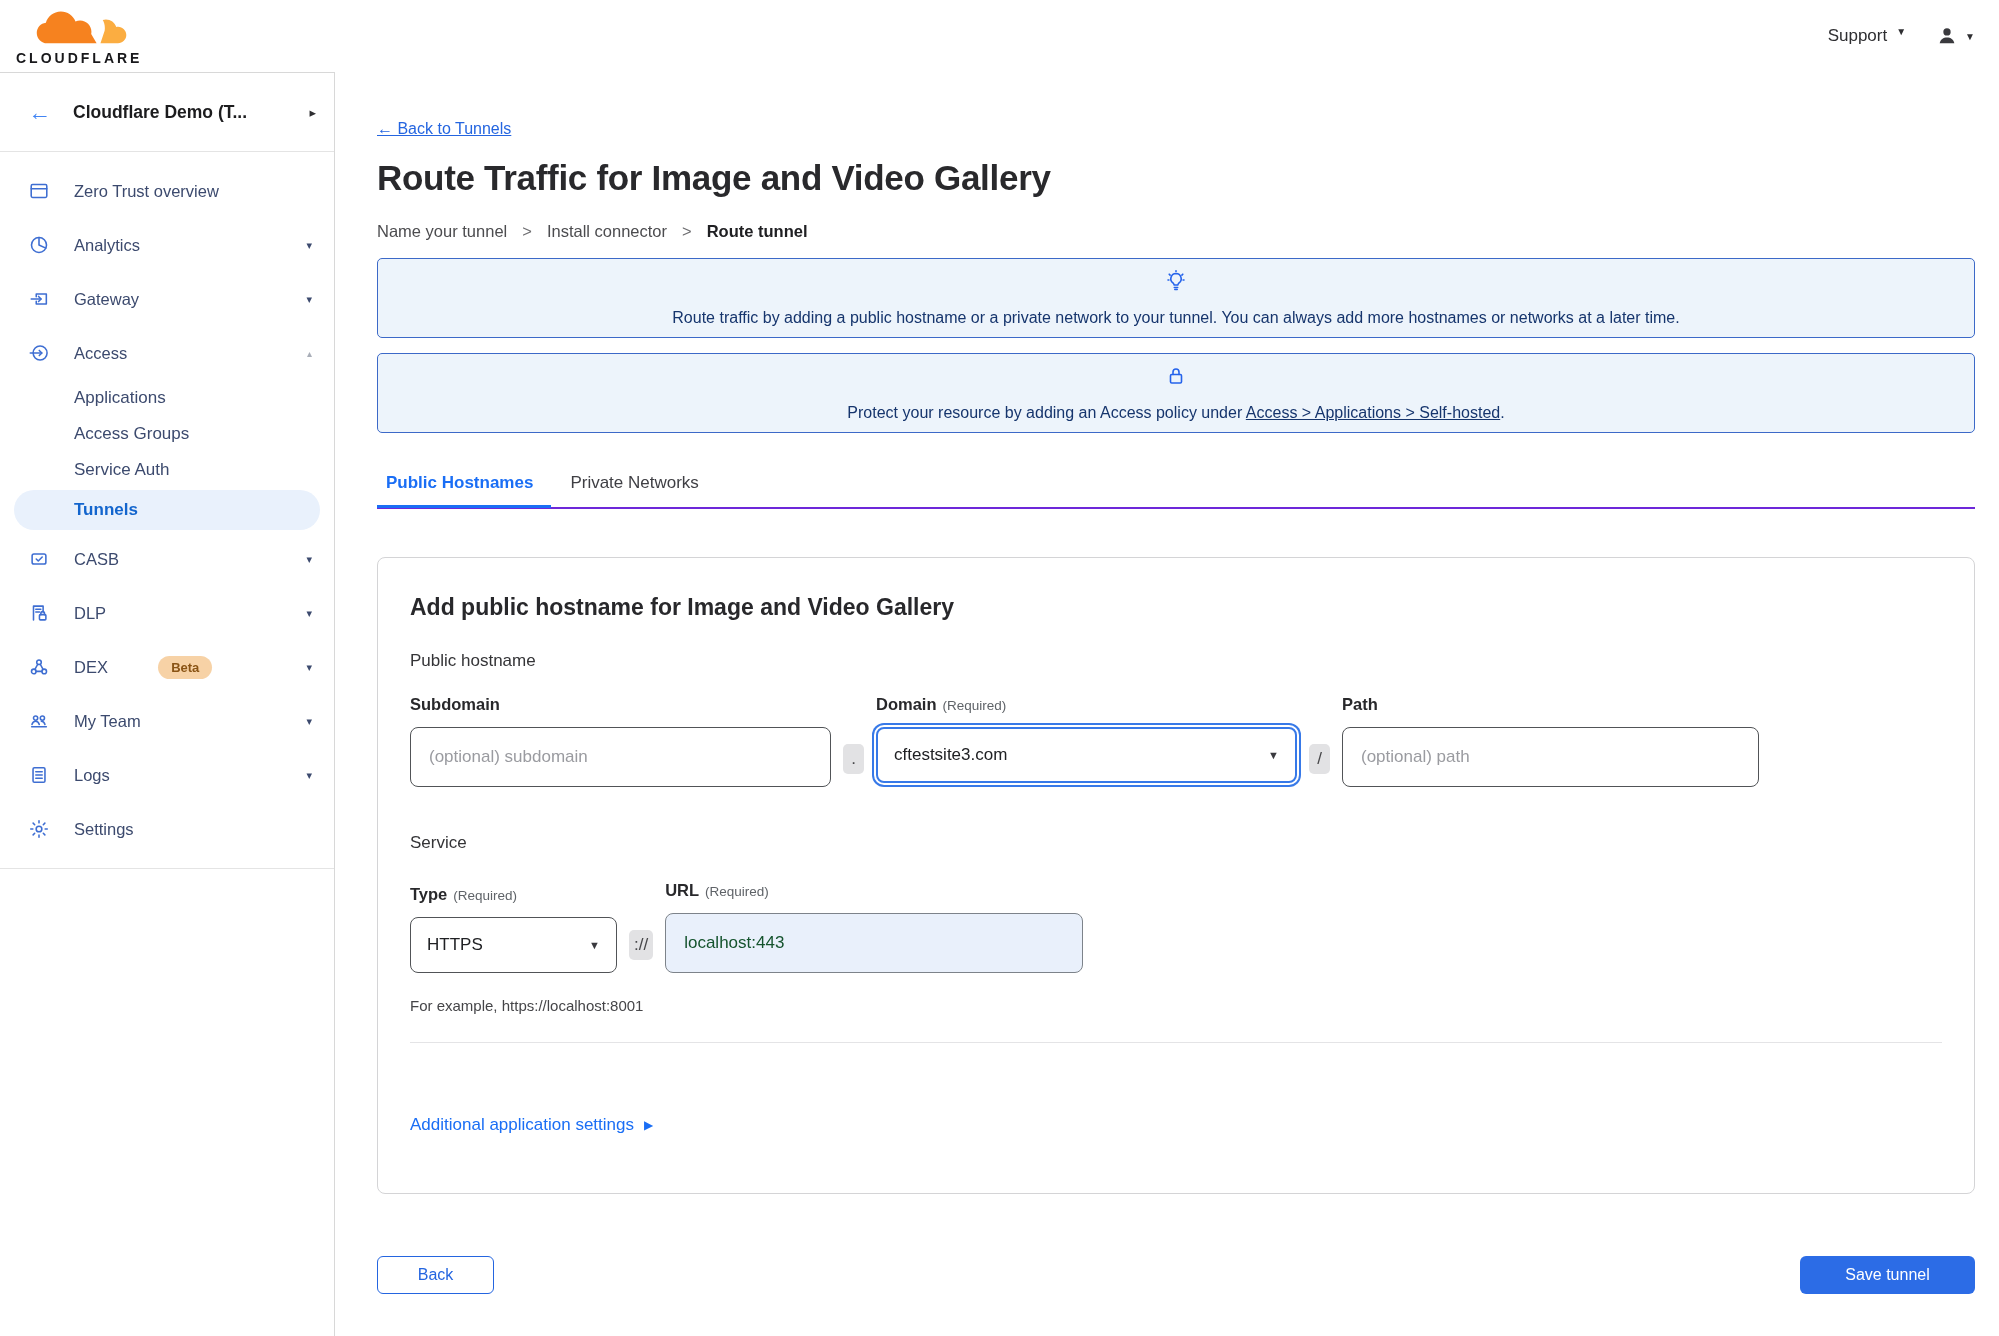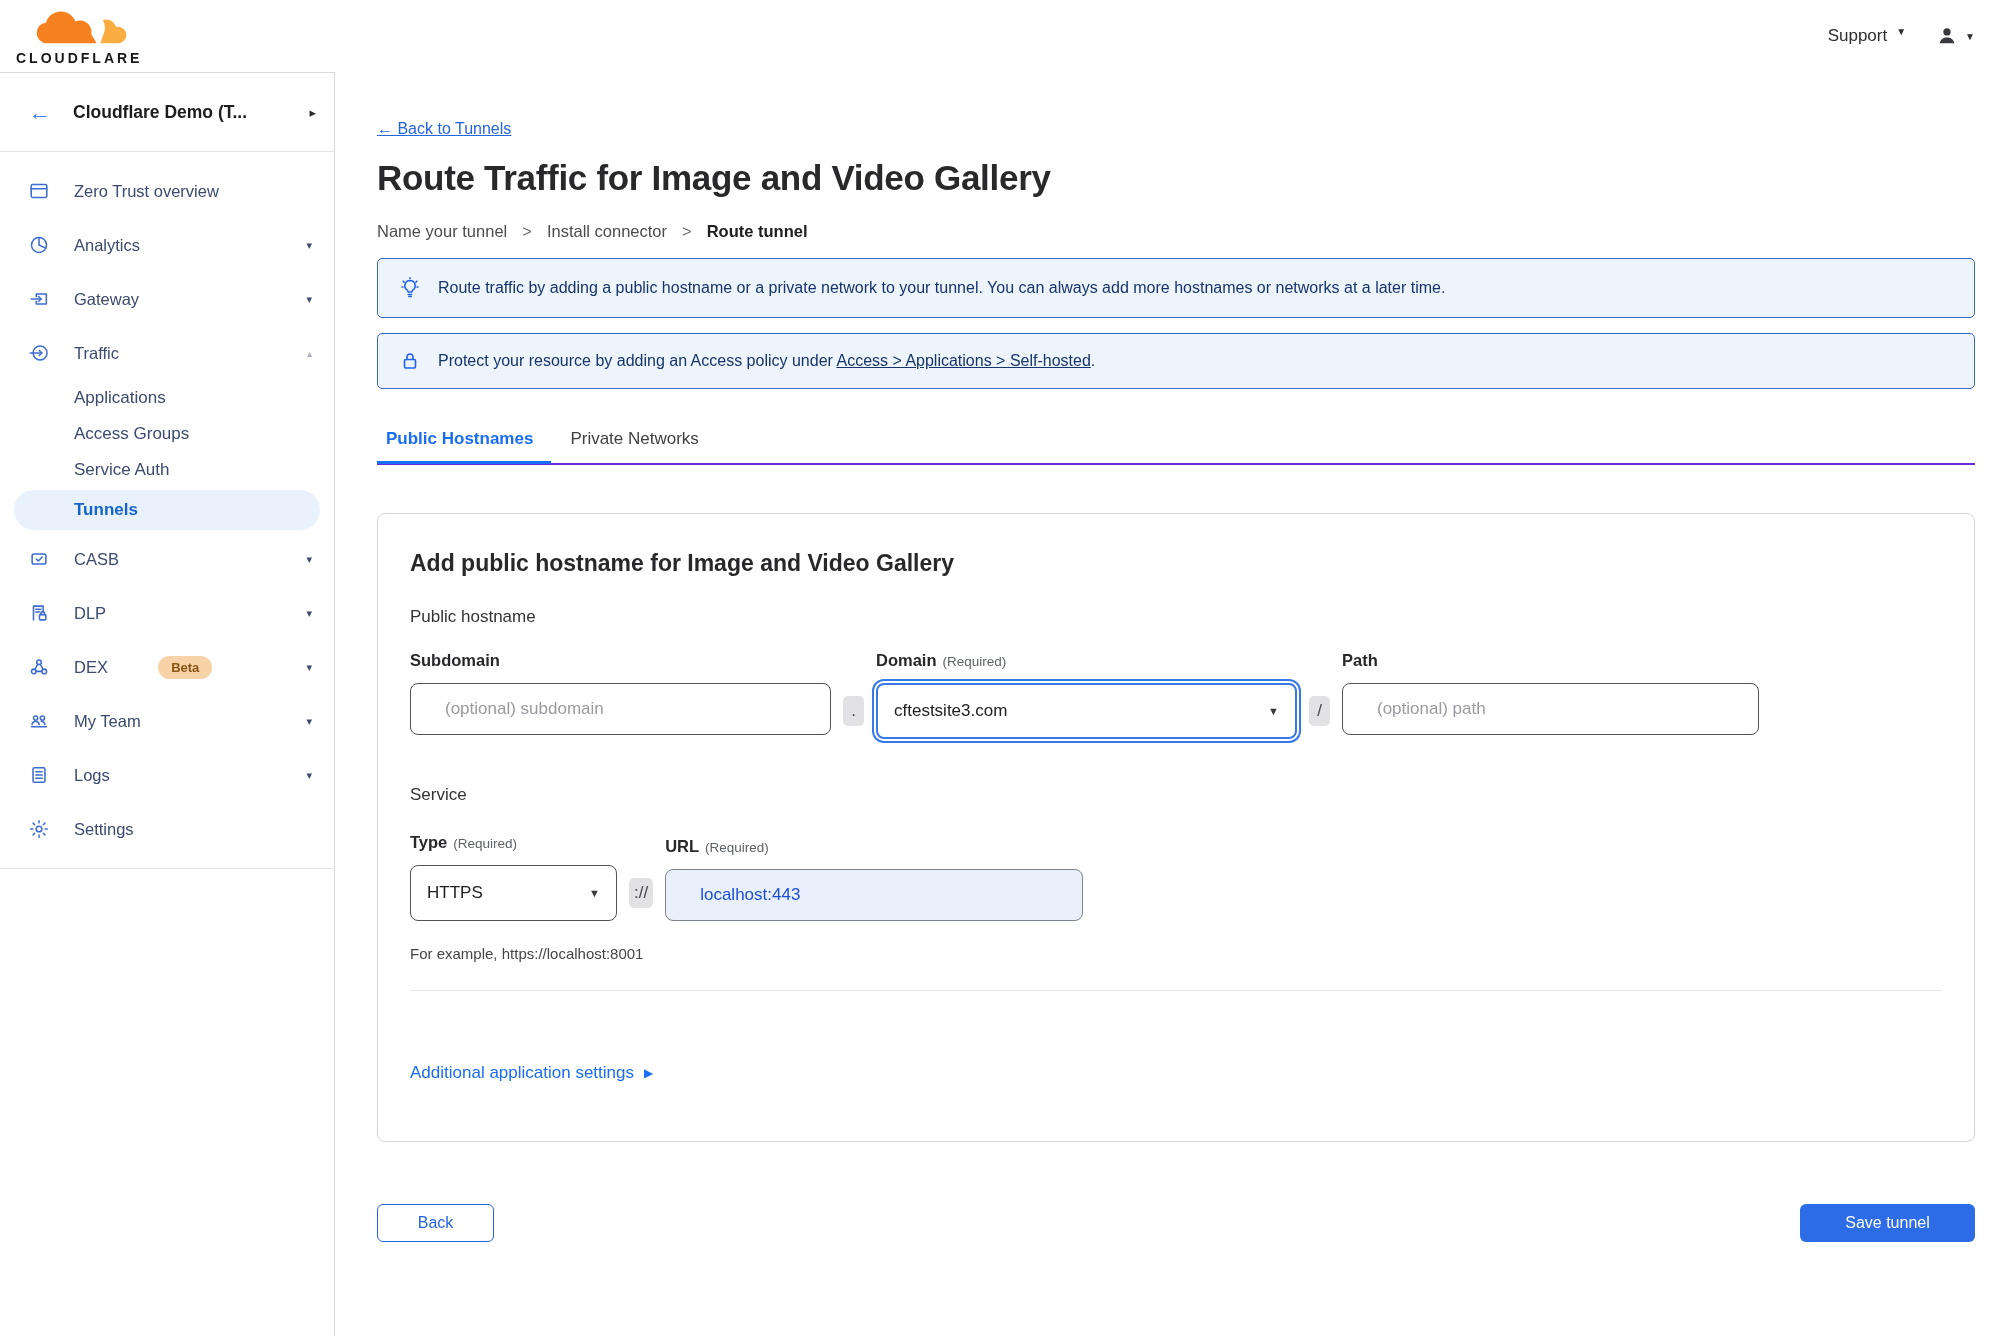--- a/index.html
+++ b/index.html
@@ -34,36 +34,36 @@
   .sub-item.active { margin:2px 14px; height:40px; padding-left:60px; border-radius:999px; background:#e9f1fc; color:#1365cd; font-weight:700; }
   .side-divider { margin-top:12px; border-top:1px solid #e4e4e4; }
   .badge-beta { margin-left:14px; background:#f7d2a6; color:#8a5415; font-size:13px; font-weight:700; padding:4px 13px; border-radius:999px; }
   
   .main { flex:1; padding:48px 24px 0 42px; }
   .back-link { color:#2465e0; font-size:16px; text-decoration:underline; cursor:pointer; display:inline-block; }
   h1 { margin:20px 0 0; font-size:35px; font-weight:700; letter-spacing:-0.3px; color:#29292c; }
   .steps { margin-top:24px; display:flex; gap:15px; align-items:center; font-size:16.5px; color:#4c4c4f; }
   .steps .sep { color:#6e6e71; }
   .steps .current { color:#202023; font-weight:700; }
-  .banner { margin-top:17px; border:1px solid #3c69c8; background:#edf4fb; border-radius:5px; min-height:60px; display:flex; align-items:center; gap:16px; padding:10px 20px; color:#16356d; font-size:16px; }
+  .banner { margin-top:17px; border:1px solid #3c69c8; background:#edf4fb; border-radius:5px; min-height:60px; display:flex; align-items:center; gap:16px; padding:10px 20px; color:#16356d; font-size:16px;flex-direction:column; }
   .banner + .banner { margin-top:15px; min-height:56px; }
   .banner .b-icon { flex:none; display:flex; }
   .banner a { color:#16356d; text-decoration:underline; cursor:pointer; }
   .tabs { margin-top:40px; display:flex; align-items:flex-end; border-bottom:2px solid #6d28d9; }
   .tab { margin-bottom:-1px; padding:0 18px 12px 9px; font-size:17px; color:#3f3f44; border-bottom:3px solid transparent; cursor:pointer; }
   .tab.active { color:#1a6ef5; font-weight:600; border-bottom-color:#1a6ef5; }
   .tab + .tab { margin-left:10px; }
   .card { margin-top:48px; border:1px solid #d4d4d6; border-radius:8px; padding:36px 32px 58px; }
   .card h2 { margin:0; font-size:23px; font-weight:700; color:#28282b; }
   .section-label { margin-top:30px; font-size:17px; color:#343437; }
   .fields-row { display:flex; gap:12px; margin-top:24px; }
   .field { display:flex; flex-direction:column; }
   .f-label { font-size:16.5px; font-weight:700; color:#28282b; margin-bottom:13px; }
   .f-req { font-size:13.5px; font-weight:400; color:#5f6368; margin-left:6px; }
-  .input { height:52px; border:1px solid #515457; border-radius:8px; padding:0 34px; font-size:17px; color:#1d4ed8; background:#fff; width:100%; font-family:"Liberation Sans", sans-serif; }
+  .input { height:60px; border:1px solid #515457; border-radius:8px; padding:0 18px; font-size:17px; color:#14532d; background:#fff; width:100%; font-family:"Liberation Sans", sans-serif; }
   .input::placeholder { color:#9a9ba0; }
   .f-sub { width:421px; } .f-dom { width:421px; } .f-path { width:417px; }
   .f-type { width:207px; } .f-url { width:418px; }
   .sep-box { align-self:flex-end; margin-bottom:13px; min-width:21px; height:30px; padding:0 5px; background:#e2e2e4; border-radius:5px; display:flex; align-items:center; justify-content:center; font-size:17px; color:#47474a; }
   .select { height:56px; border:1px solid #515457; border-radius:8px; background:#fff; display:flex; align-items:center; justify-content:space-between; padding:8px 16px; font-size:17px; color:#202124; cursor:pointer; }
   .select .sel-caret { font-size:11px; color:#3a3a3e; margin-left:12px; }
   .select.focused { border:2px solid #3779e8; box-shadow:0 0 0 2px #ffffff, 0 0 0 4px #3779e8; }
   .url-input { background:#e9f0fb; border-color:#7d838a; }
   .hint { margin-top:24px; font-size:15px; color:#454548; }
   .divider { margin-top:28px; border-top:1px solid #e4e4e6; }
@@ -146,21 +146,21 @@
       </div>
 
       <div class="nav-item">
         <span class="icon">
           <svg class="sic" viewBox="0 0 24 24">
               <circle cx="13.2" cy="12" r="7.6"></circle>
               <path d="M2.5 12h12.5"></path>
               <path d="M12.3 9.2l2.8 2.8-2.8 2.8"></path>
             </svg>
           </span>
-        <span class="label">Traffic</span>
+        <span class="label">Access</span>
         <span class="nav-caret up">▴</span>
       </div>
 
       <div class="sub-item">
         <span>Applications</span>
       </div>
       <div class="sub-item">
         <span>Access Groups</span>
       </div>
       <div class="sub-item">

